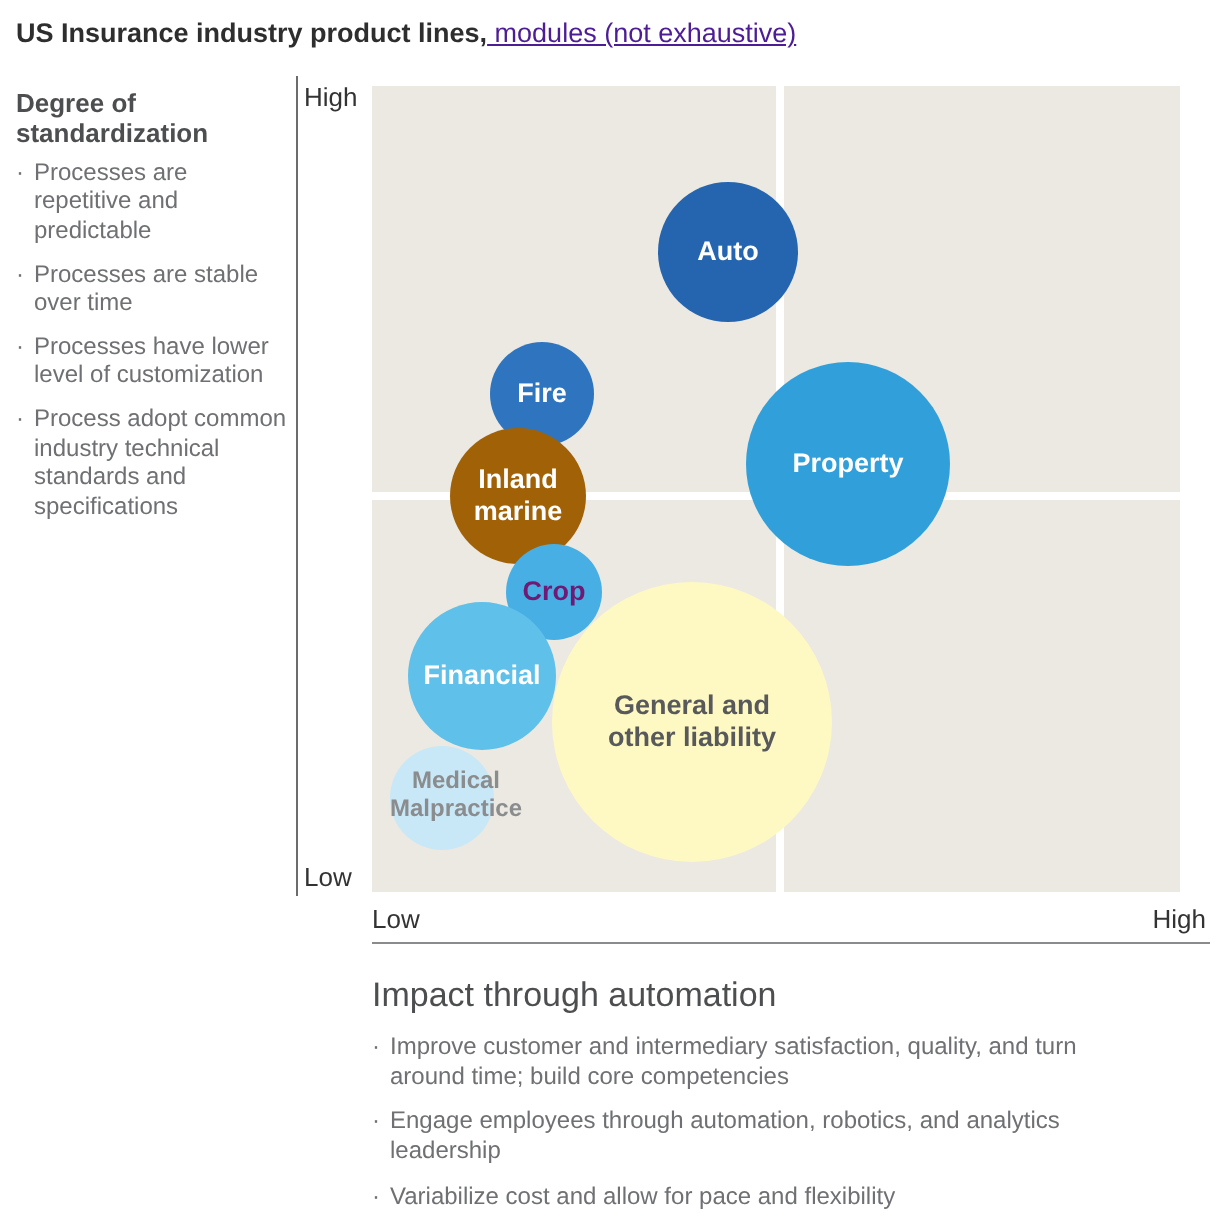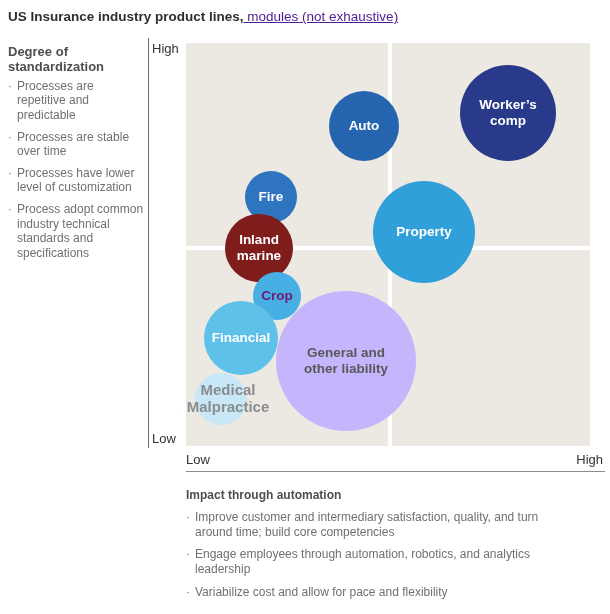--- a/index.html
+++ b/index.html
@@ -46,28 +46,28 @@
   .grid-v { position:absolute; left:202px; top:0; width:4px; height:403px; background:#ffffff; }
   .grid-h { position:absolute; left:0; top:203px; width:404px; height:4px; background:#ffffff; }
 
   .bubble {
     position:absolute; border-radius:50%;
     display:flex; align-items:center; justify-content:center;
     text-align:center; font-weight:bold; font-size:13.5px; line-height:1.15;
   }
   .bubble-label-outside {
     position:absolute; transform:translate(-50%,-50%);
-    text-align:center; font-weight:bold; font-size:15px; line-height:1.15;
+    text-align:center; font-weight:bold; font-size:12px; line-height:1.15;
     white-space:nowrap;
   }
 
   
   #bottom { left:186px; top:488px; width:400px; }
   #bottom .heading {
-    font-weight:bold; font-size:12px; color:#4d4e50;
+    font-weight:normal; font-size:17px; color:#4d4e50;
     margin-bottom:8px;
   }
   #bottom .bullet-row { margin-bottom:8px; width:385px; }
 </style>
 </head>
 <body>
 
 <div class="abs" id="title">
   <span class="t-bold">US Insurance industry product lines,</span><span class="t-reg"> modules (not exhaustive)</span>
 </div>
@@ -94,45 +94,42 @@
     </div>
 </div>
 
 <div class="abs" id="y-axis-line"></div>
 <div class="abs" id="ylab-high">High</div>
 <div class="abs" id="ylab-low">Low</div>
 
 <div class="abs" id="plot">
   <div class="grid-v"></div>
   <div class="grid-h"></div>
-<div class="bubble" style="left: 90px; top: 248px; height: 140px; width: 140px; background: #c4b5fd; color: rgb(88, 89, 91); flex-wrap: wrap;">
+<div class="bubble" style="left: 90px; top: 248px; height: 140px; width: 140px; background: #fef9c3; color: rgb(88, 89, 91); flex-wrap: wrap;">
       <span>General and<br>other liability</span>
     </div>
     <div class="bubble" style="left: 9px; top: 330px; height: 52px; width: 52px; background: rgb(201, 232, 247); color: rgb(138, 140, 142);"></div>
     <div class="bubble-label-outside" style="left: 42px; top: 355px; color: rgb(138, 140, 142);">Medical<br>Malpractice</div>
     <div class="bubble" style="left: 59px; top: 128px; height: 52px; width: 52px; background: rgb(46, 116, 191); color: rgb(255, 255, 255); flex-wrap: wrap;">
       <span>Fire</span>
     </div>
-    <div class="bubble" style="left: 39px; top: 171px; height: 68px; width: 68px; background: #7f1d1d; color: rgb(255, 255, 255); flex-wrap: wrap;">
+    <div class="bubble" style="left: 39px; top: 171px; height: 68px; width: 68px; background: #a16207; color: rgb(255, 255, 255); flex-wrap: wrap;">
       <span>Inland<br>marine</span>
     </div>
     <div class="bubble" style="left: 67px; top: 229px; height: 48px; width: 48px; background: rgb(71, 175, 228); color: #701a75; flex-wrap: wrap;">
       <span>Crop</span>
     </div>
     <div class="bubble" style="left: 18px; top: 258px; height: 74px; width: 74px; background: rgb(95, 192, 234); color: rgb(255, 255, 255); flex-wrap: wrap;">
       <span>Financial</span>
     </div>
     <div class="bubble" style="left: 143px; top: 48px; height: 70px; width: 70px; background: rgb(37, 101, 176); color: rgb(255, 255, 255); flex-wrap: wrap;">
       <span>Auto</span>
     </div>
     <div class="bubble" style="left: 187px; top: 138px; height: 102px; width: 102px; background: rgb(49, 160, 218); color: rgb(255, 255, 255); flex-wrap: wrap;">
       <span>Property</span>
-    </div>
-    <div class="bubble" style="left: 274px; top: 22px; height: 96px; width: 96px; background: rgb(41, 58, 138); color: rgb(255, 255, 255); flex-wrap: wrap;">
-      <span>Worker’s<br>comp</span>
     </div>
   </div>
 
 <div class="abs" id="x-labels">
   <span>Low</span>
   <span>High</span>
 </div>
 <div class="abs" id="x-axis-line"></div>
 
 <div class="abs" id="bottom">

